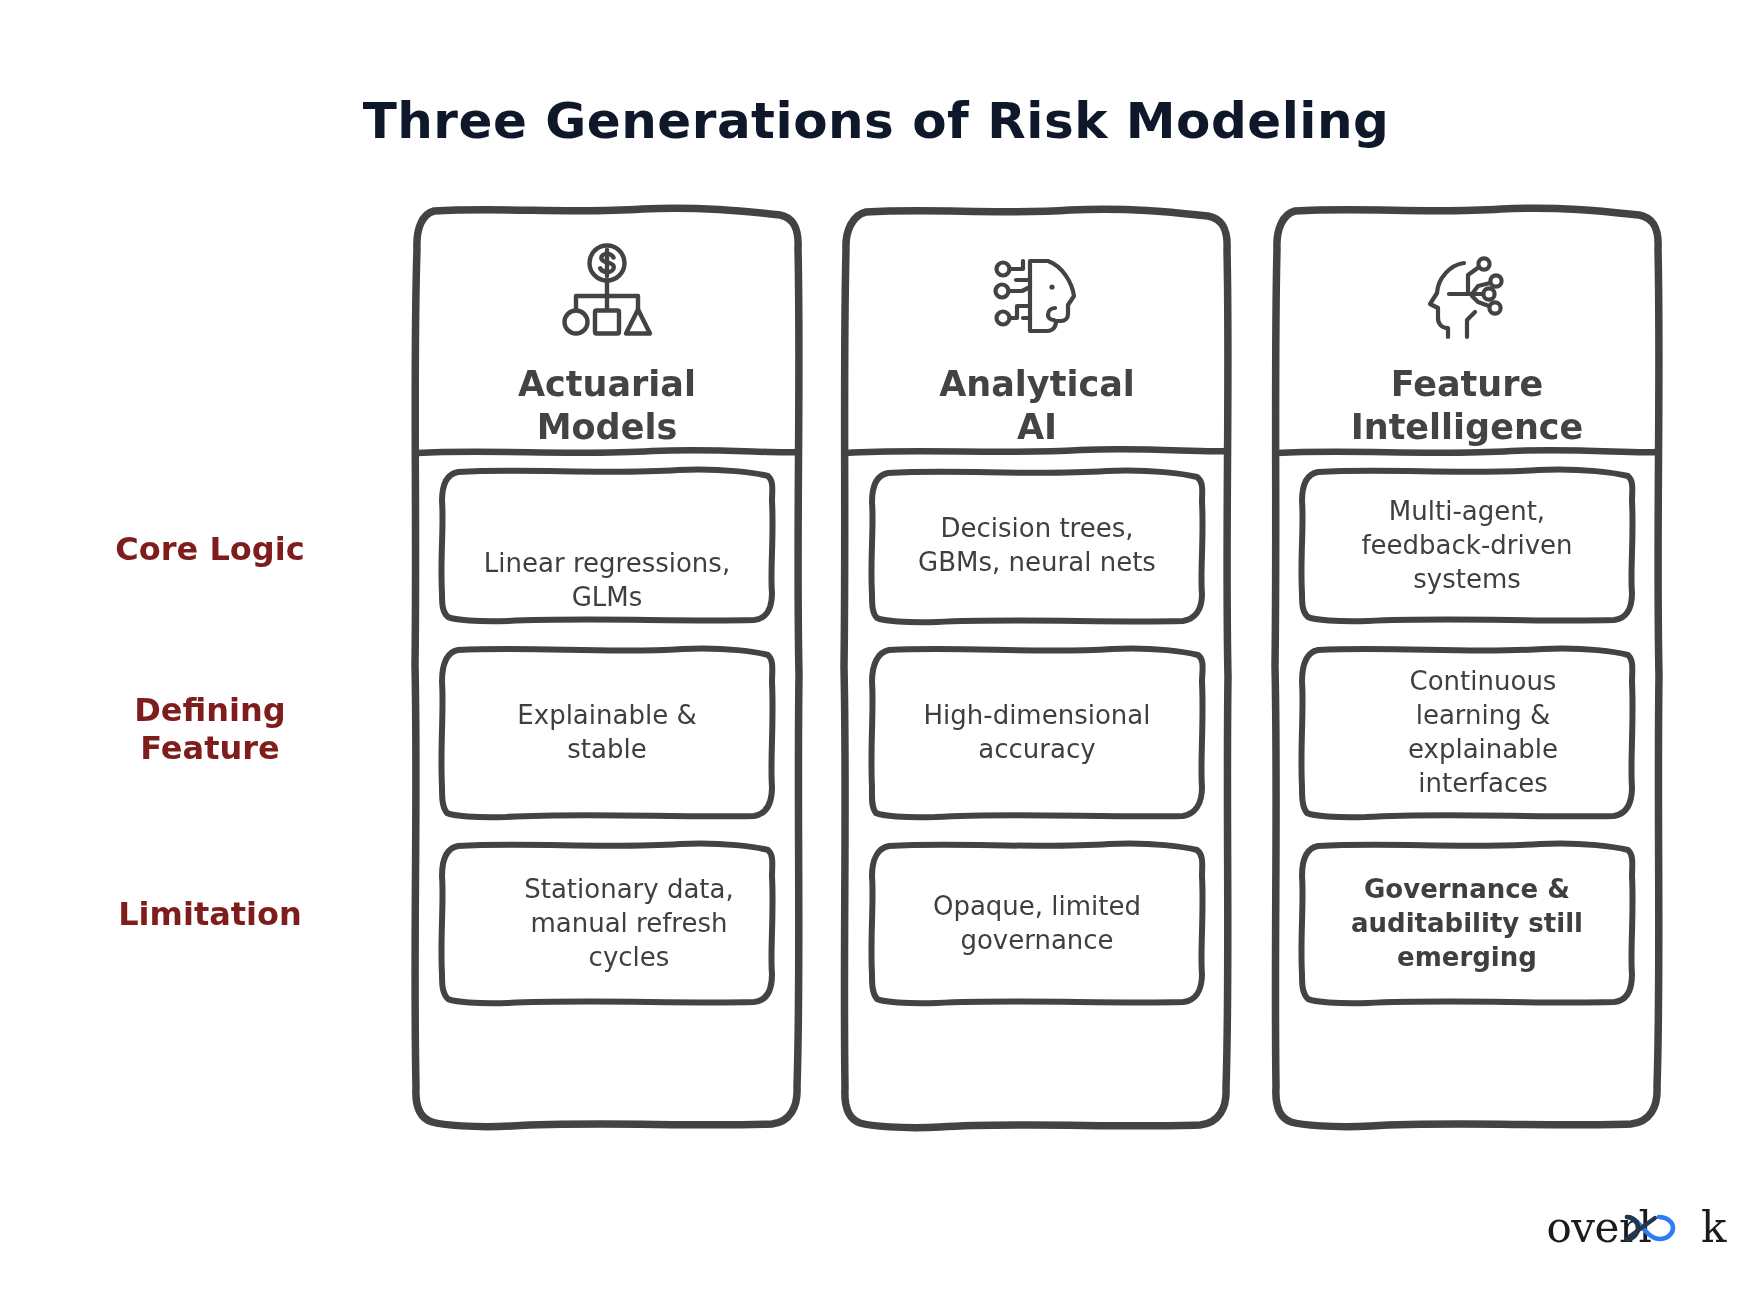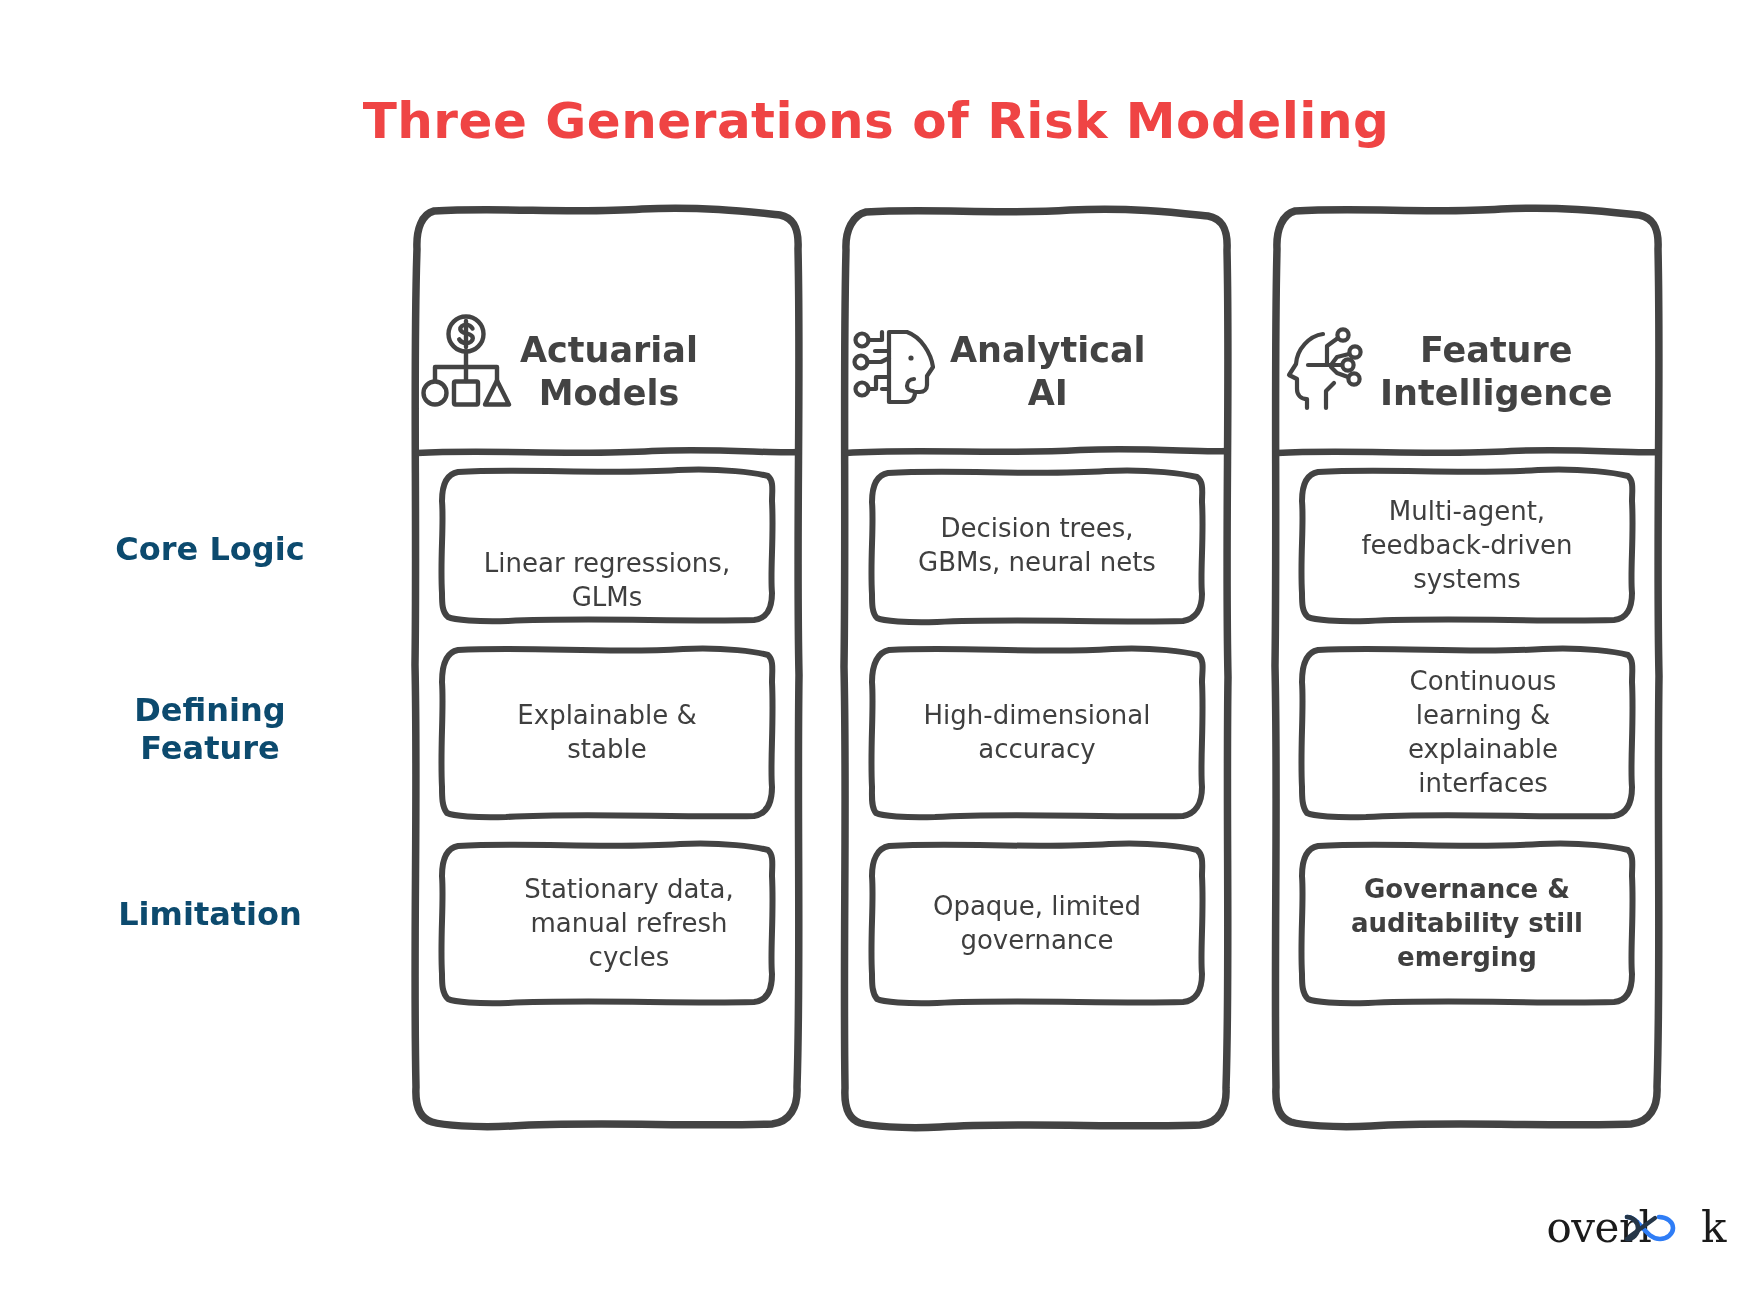--- a/index.html
+++ b/index.html
@@ -21,42 +21,42 @@
   #page-title {
     position: absolute;
     left: 0;
     top: 92px;
     width: 1752px;
     text-align: center;
     font-family: "DejaVu Sans", sans-serif;
     font-size: 50px;
     font-weight: bold;
     letter-spacing: 0.5px;
-    color: #ef4444;
+    color: #0f172a;
   }
 
   
   #matrix {
     position: absolute;
     left: 0;
     top: 205px;
     width: 1752px;
     height: 950px;
   }
 
   
   .row-label {
     position: absolute;
     left: 60px;
     width: 300px;
     text-align: center;
     font-size: 32px;
     font-weight: bold;
     line-height: 1.18;
-    color: #0c4a6e;
+    color: #7f1d1d;
     transform: translateY(-50%);
   }
 
   
   .column {
     position: absolute;
     top: 0;
     width: 390px;
     height: 925px;
   }
@@ -72,21 +72,21 @@
   .col-frame svg { display: block; width: 100%; height: 100%; overflow: visible; }
 
   
   .col-header {
     position: absolute;
     left: 0;
     top: 0;
     width: 100%;
     height: 283px;
     display: flex;
-    flex-direction: row;
+    flex-direction: column;
     align-items: center;
     justify-content: flex-start;
     box-sizing: border-box;
     padding-top: 34px;
   }
   .col-icon {
     width: 108px;
     height: 108px;
     display: flex;
     align-items: center;

